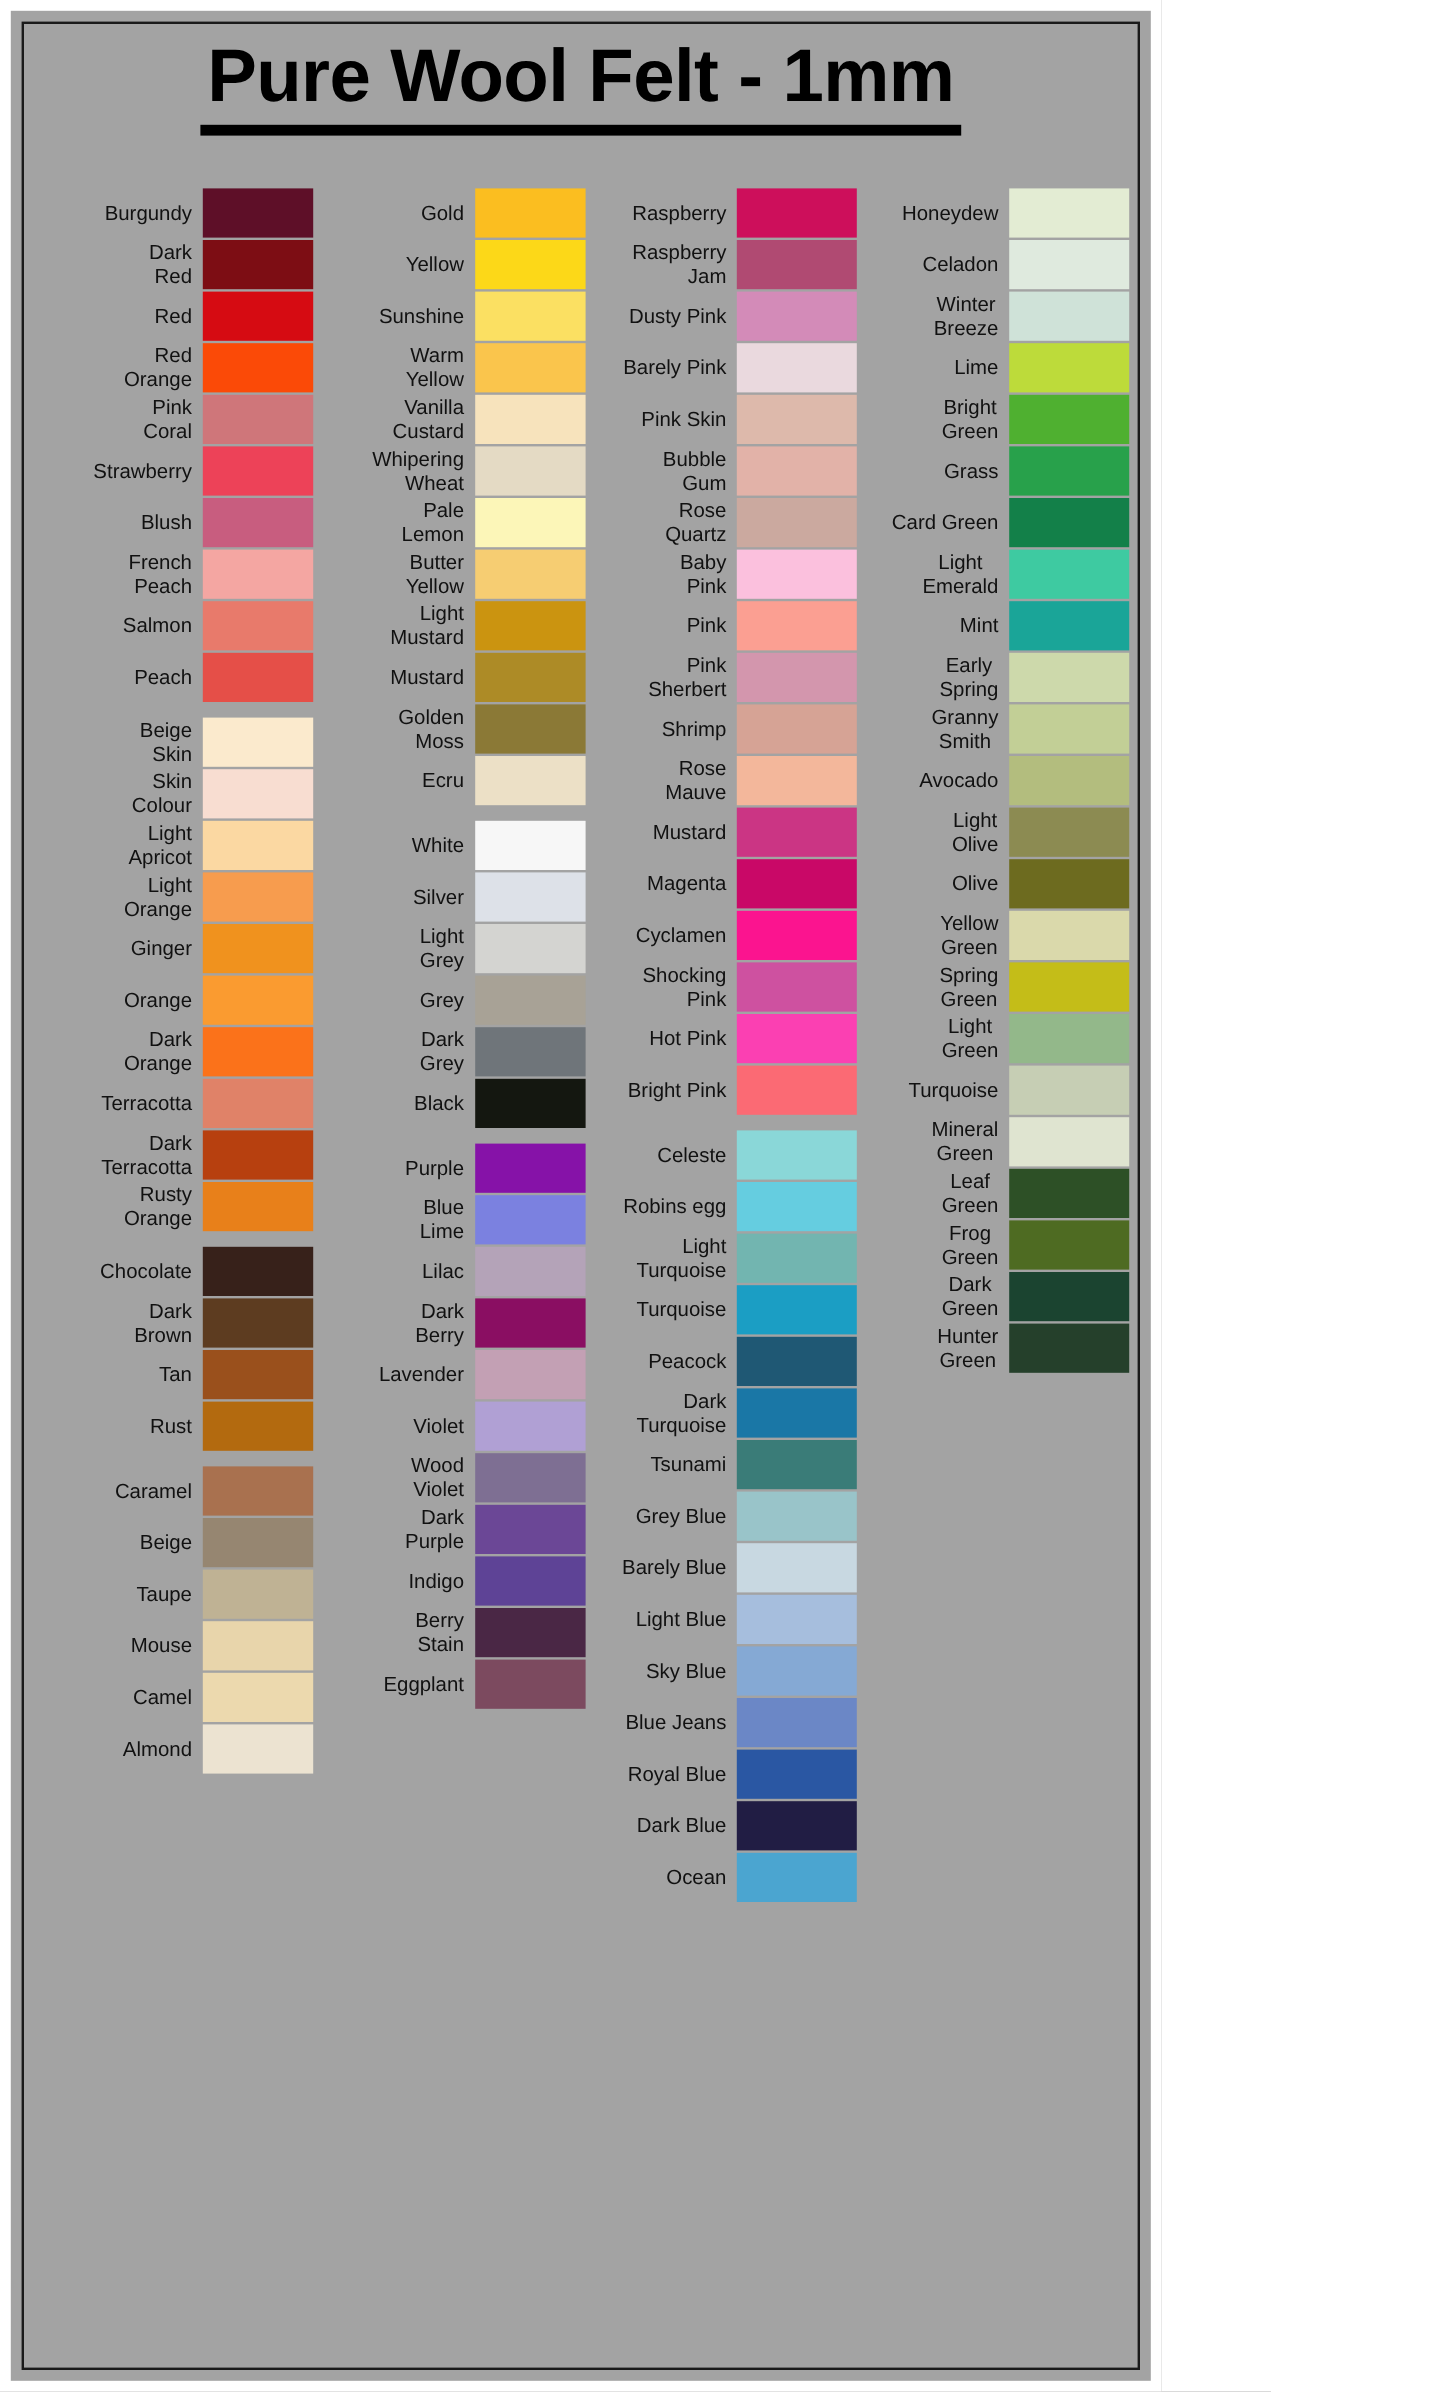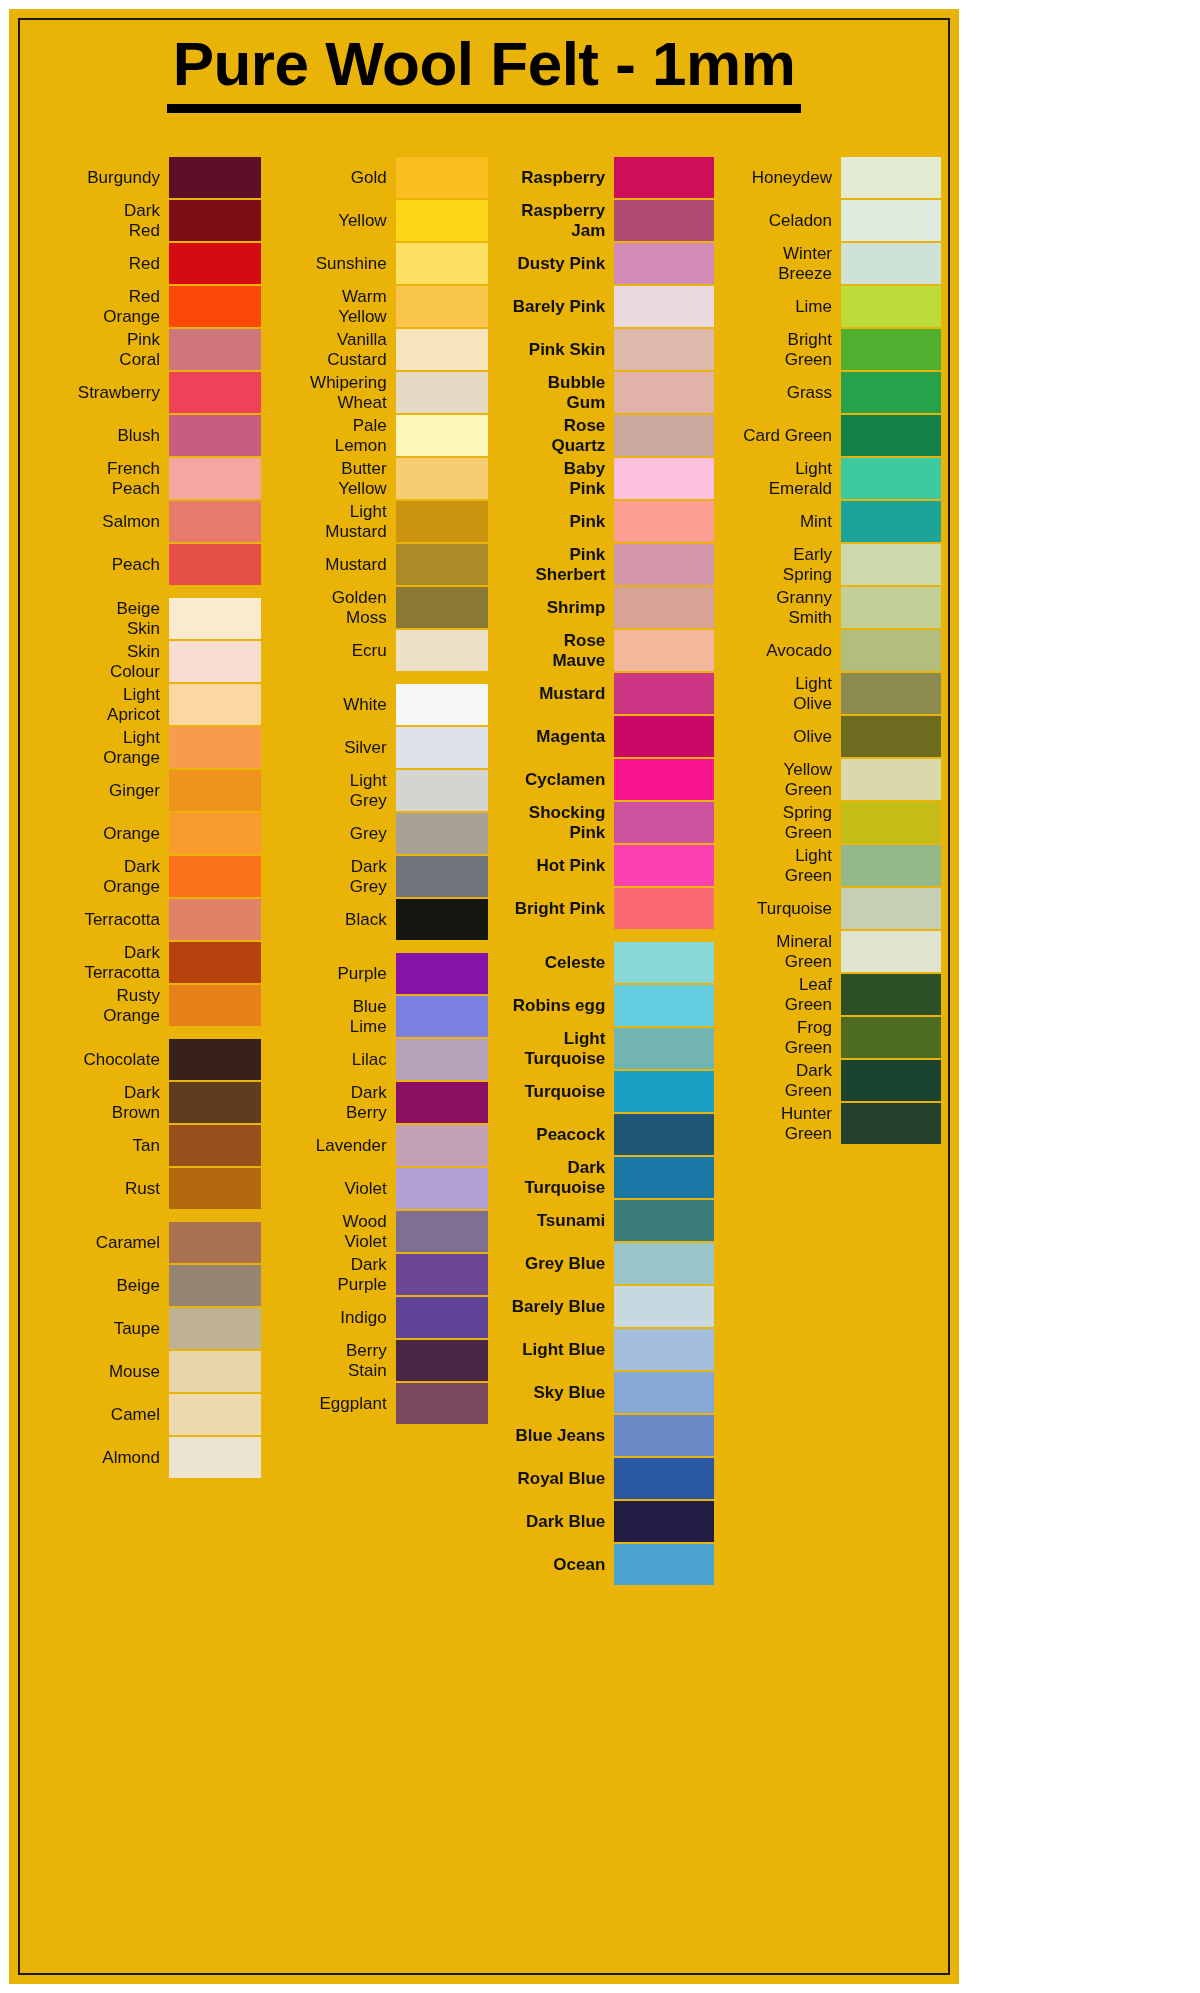--- a/index.html
+++ b/index.html
@@ -10,21 +10,21 @@
     width: 1200px;
     height: 1993px;
     background: #ffffff;
     font-family: "Liberation Sans", sans-serif;
     overflow: hidden;
   }
   #poster {
     position: relative;
     width: 968px;
     height: 1993px;
-    background: #eab308;
+    background: #a3a3a3;
     border: 9px solid #ffffff;
     box-sizing: border-box;
   }
   #poster::before {
     content: "";
     position: absolute;
     left: 9px; top: 9px; right: 9px; bottom: 9px;
     border: 2px solid #1a1a1a;
     pointer-events: none;
   }
@@ -51,21 +51,21 @@
     right: 18px;
     top: 148px;
     display: flex;
     align-items: flex-start;
   }
   .column {
     position: relative;
   }
   .col-1 { width: 256px; }
   .col-2 { width: 248px; }
-  .col-3 { width: 248px; font-weight: bold; }
+  .col-3 { width: 248px; }
   .col-4 { width: 248px; }
 
   .group {
     margin-bottom: 13px;
   }
   .group:last-child { margin-bottom: 0; }
 
   .row {
     display: flex;
     align-items: stretch;
@@ -95,21 +95,21 @@
     background: #cccccc;
   }
   .col-1 .swatch { width: 92px; }
   .col-2 .swatch { width: 92px; }
   .col-3 .swatch { width: 100px; }
   .col-4 .swatch { width: 100px; }
 
   .col-1 .label { font-size: 17px; }
   .col-2 .label { font-size: 17px; }
   .col-3 .label { font-size: 17px; }
-  .col-4 .label { font-size: 17px; }
+  .col-4 .label { font-size: 17px; text-align: center; }
 </style>
 </head>
 <body>
 
 <div id="poster">
 
   <div class="title-wrap">
     <div class="title">Pure Wool Felt - 1mm</div>
   </div>
 

